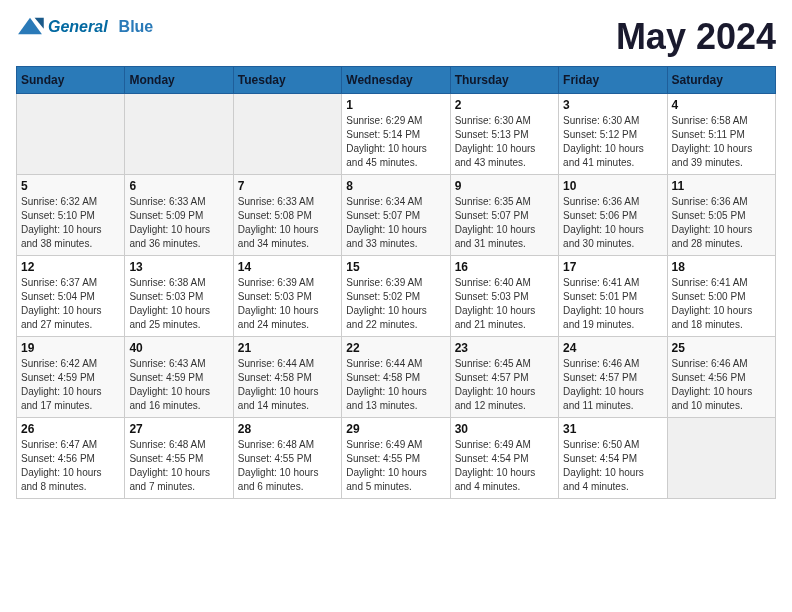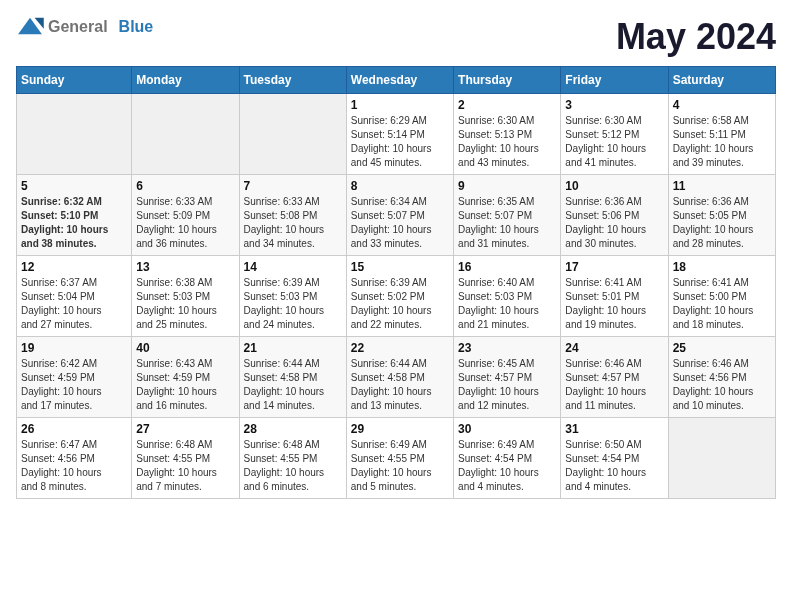--- a/index.html
+++ b/index.html
@@ -37,21 +37,21 @@
       font-size: 16px;
       color: #333;
     }
     table {
       width: 100%;
       border-collapse: collapse;
       font-size: 11px;
     }
     thead tr th {
       background-color: #2a7ab8;
-      color: #ffffff;
+      color: #0f172a;
       padding: 6px 4px;
       text-align: left;
       font-size: 12px;
       font-weight: bold;
       border: 1px solid #1e5e9a;
     }
     tbody tr td {
       border: 1px solid #ccc;
       vertical-align: top;
       padding: 4px;
@@ -80,21 +80,21 @@
 <body>
 
 <div class="header-area">
   <div class="logo">
     <svg class="logo-icon" viewBox="0 0 30 24" xmlns="http://www.w3.org/2000/svg">
       <rect x="0" y="0" width="30" height="24" fill="#fff"></rect>
       <polygon points="15,2 28,20 2,20" fill="#2a7ab8"></polygon>
       <polygon points="20,2 30,14 30,2" fill="#1a5a8a"></polygon>
     </svg>
     <div>
-      <span style="font-size:16px;font-weight:bold;color:#737373;">General</span><span style="font-size:16px;font-weight:bold;color:#2a7ab8;padding-left:11px;">Blue</span>
+      <span style="font-size:16px;font-weight:bold;color:#0369a1;font-style:italic;">General</span><span style="font-size:16px;font-weight:bold;color:#2a7ab8;padding-left:11px;">Blue</span>
     </div>
   </div>
   <div class="title-area">
     <div class="main-title">May 2024</div>
   </div>
 </div>
 
 <table>
   <thead>
     <tr>
@@ -137,21 +137,21 @@
           <div class="day-number">4</div>
           <div class="day-info" style="white-space: pre-line;">Sunrise: 6:58 AM
 Sunset: 5:11 PM
 Daylight: 10 hours
 and 39 minutes.</div>
         </td>
       </tr>
       <tr>
         <td>
           <div class="day-number">5</div>
-          <div class="day-info" style="white-space: pre-line; font-weight: bold;">Sunrise: 6:32 AM
+          <div class="day-info" style="white-space: pre-line;">Sunrise: 6:32 AM
 Sunset: 5:10 PM
 Daylight: 10 hours
 and 38 minutes.</div>
         </td>
         <td>
           <div class="day-number">6</div>
           <div class="day-info" style="white-space: pre-line;">Sunrise: 6:33 AM
 Sunset: 5:09 PM
 Daylight: 10 hours
 and 36 minutes.</div>

